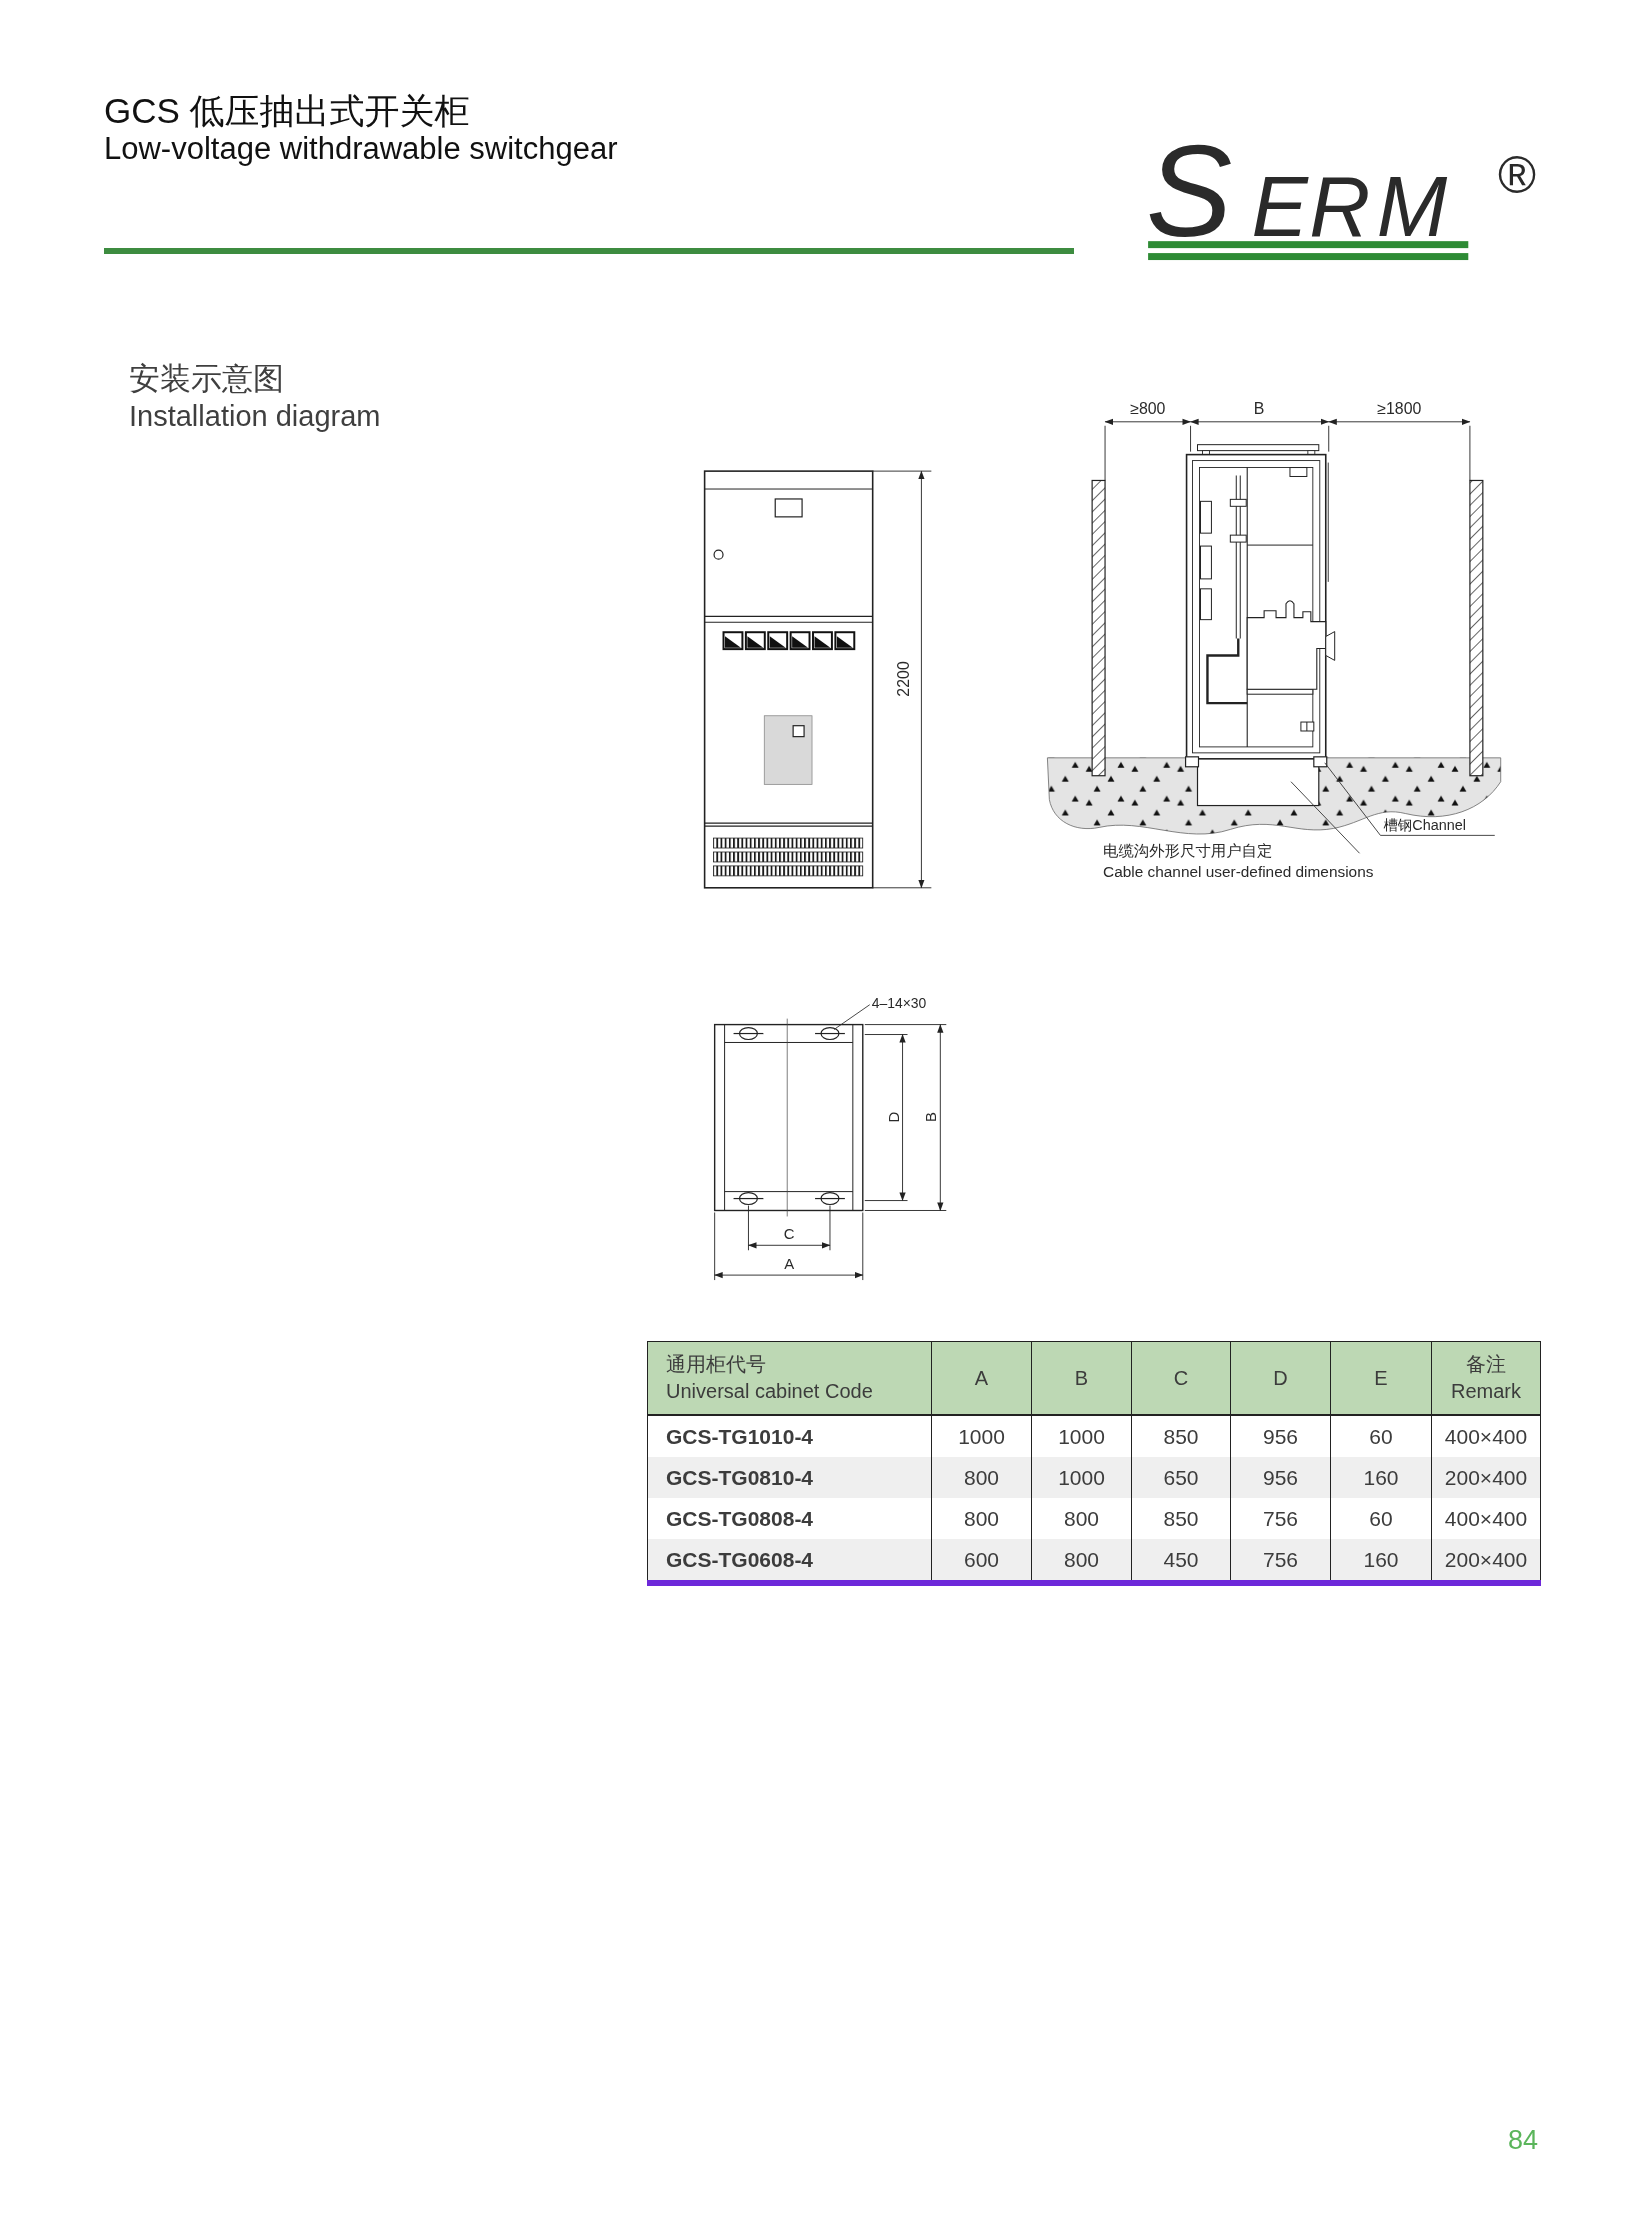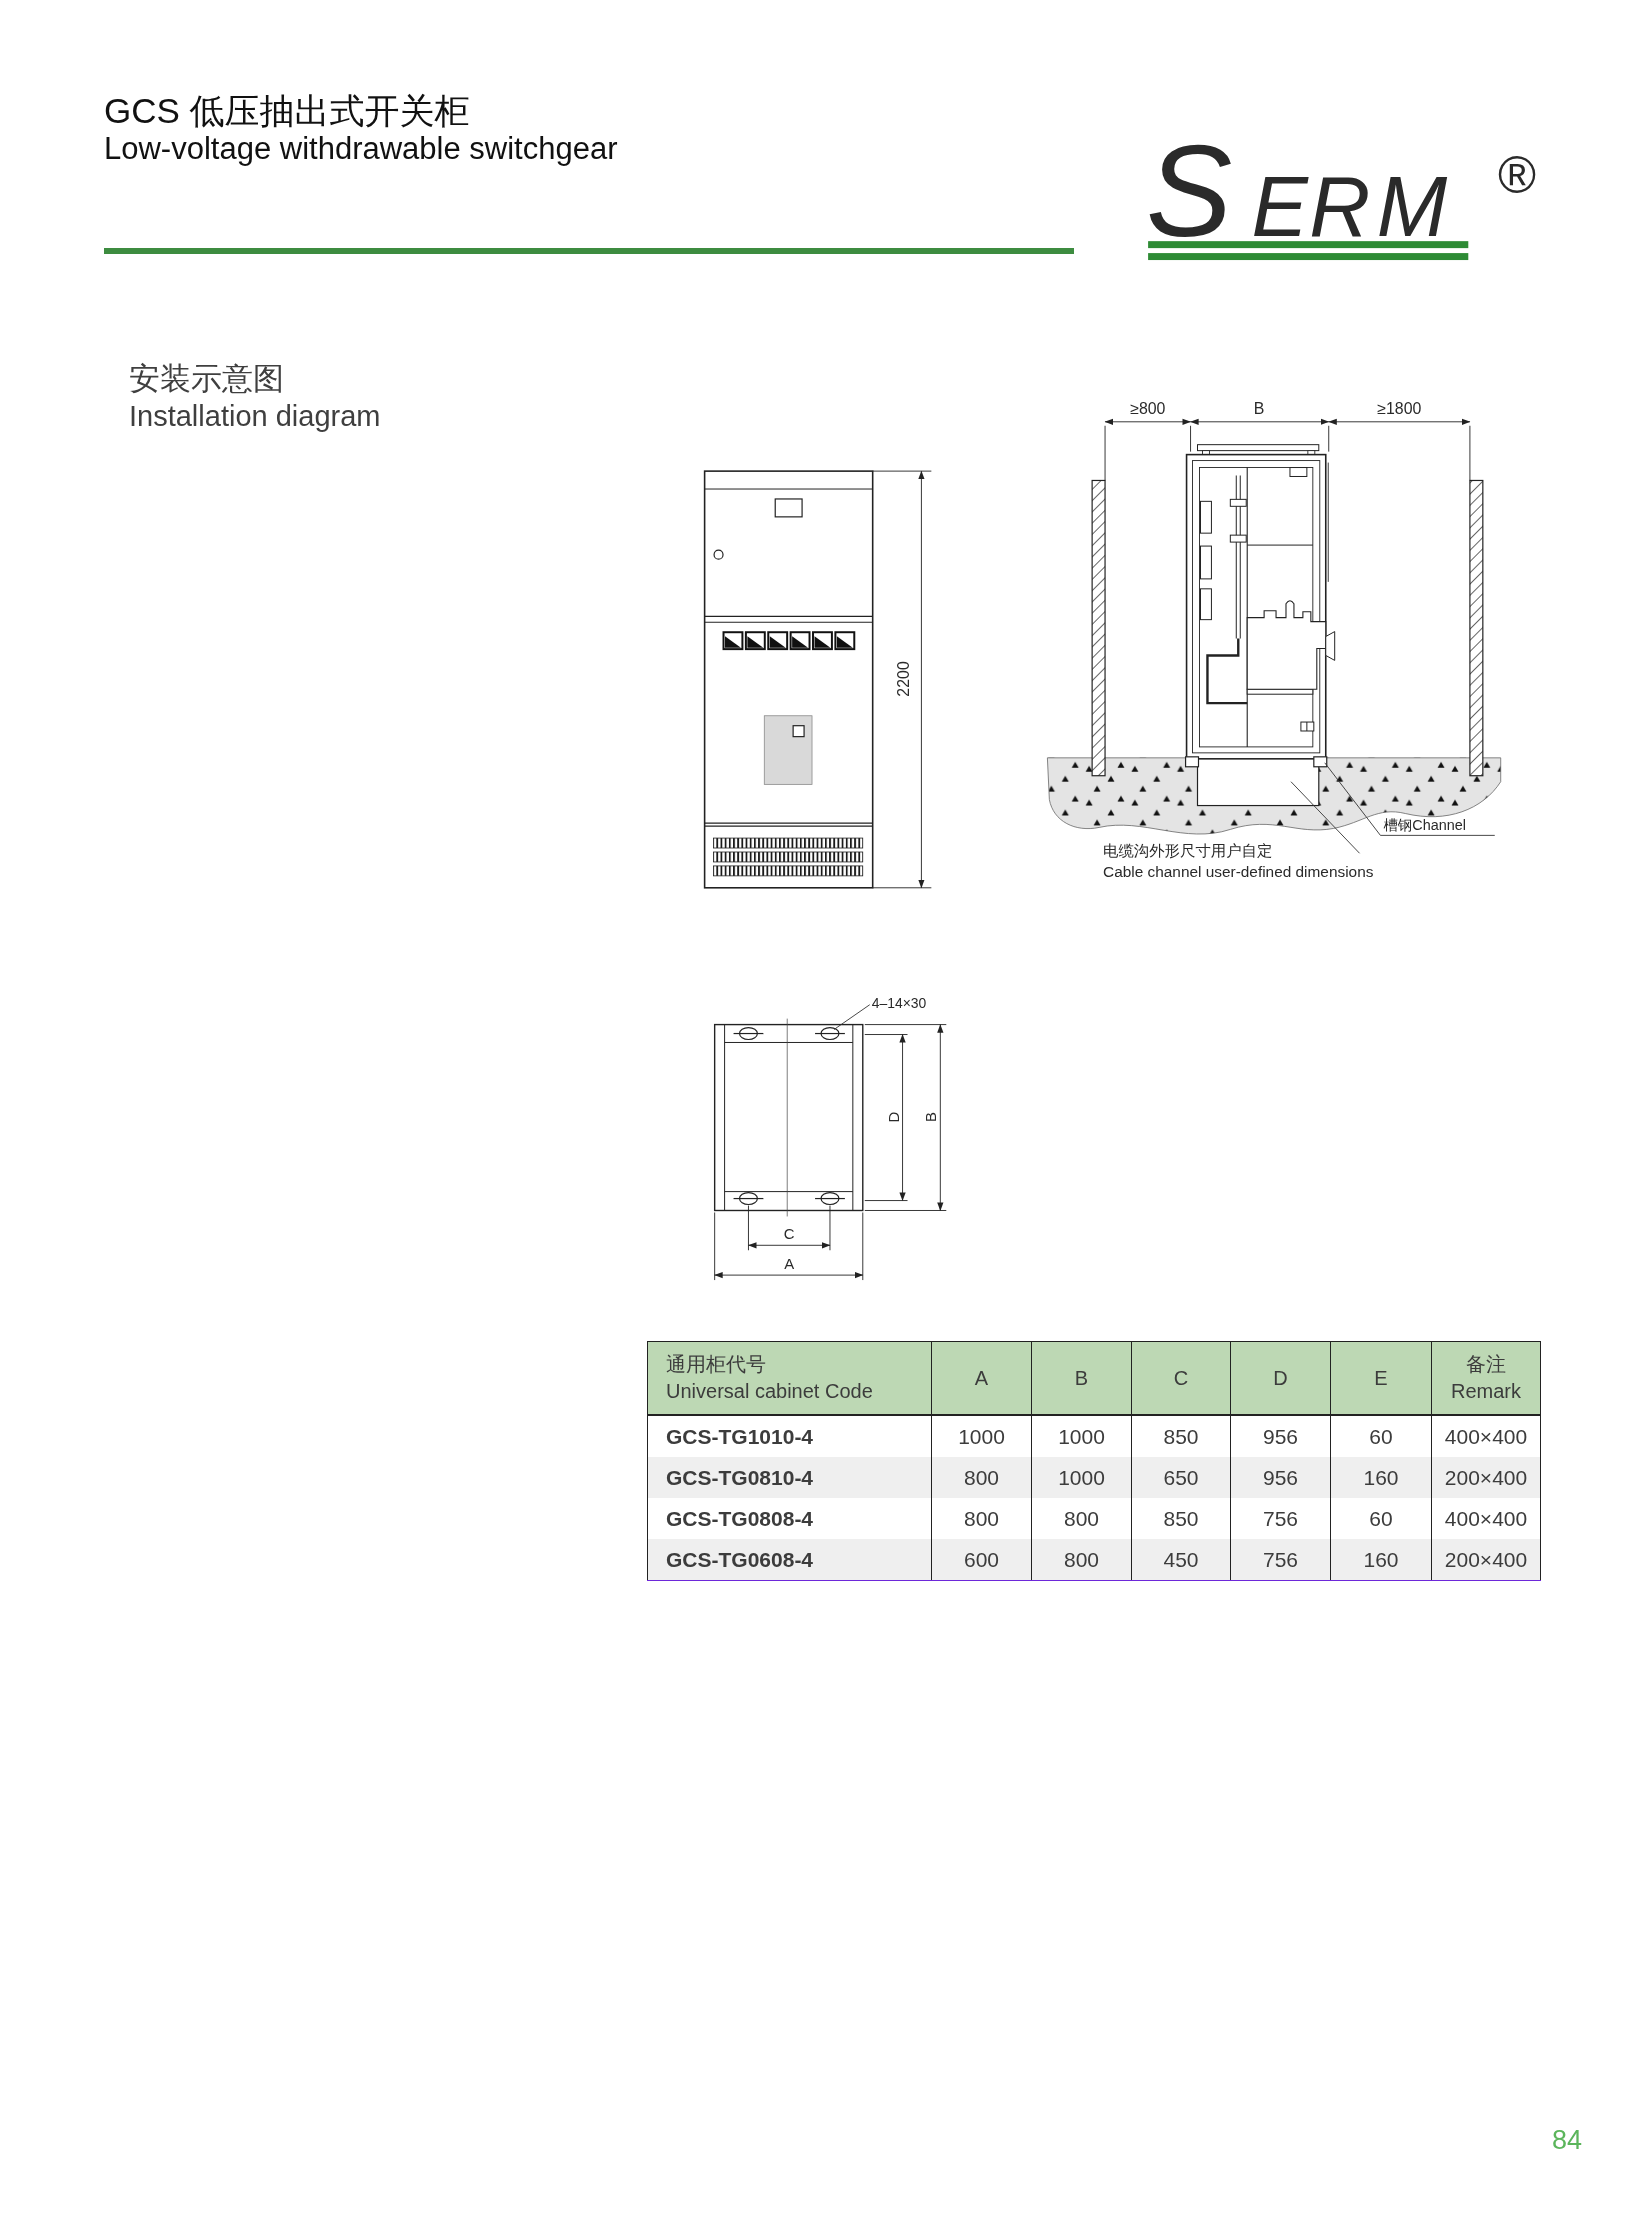--- a/index.html
+++ b/index.html
@@ -27,23 +27,23 @@
   }
   .dim-table th,.dim-table td{border-left:1px solid #222;border-right:1px solid #222;font-weight:normal;}
   .dim-table thead th{
     background:#bdd8b4;height:70px;font-size:20px;border-top:1.5px solid #222;
     border-bottom:2px solid #222;text-align:center;vertical-align:middle;line-height:1.35;
   }
   .dim-table thead th.code-col{text-align:left;padding-left:18px;}
   .dim-table tbody td{height:39px;text-align:center;vertical-align:middle;}
   .dim-table tbody td.code-col{text-align:left;padding-left:18px;font-weight:bold;}
   .dim-table tbody tr:nth-child(even){background:#efefef;}
-  .dim-table tbody tr:last-child td{border-bottom:1px solid #6d28d9;}
-  
-  .page-num{left:1508px;top:2125px;font-size:27px;color:#5bb55b;margin-left:44px;}
+  .dim-table tbody tr:last-child td{border-bottom:6px solid #6d28d9;}
+  
+  .page-num{left:1508px;top:2125px;font-size:27px;color:#5bb55b;}
 </style>
 </head>
 <body>
 
 <div class="page">
 
   <div class="abs title-en">Low-voltage withdrawable switchgear</div>
   <div class="abs title-zh">GCS 低压抽出式开关柜</div>
   <div class="abs green-rule"></div>
 

